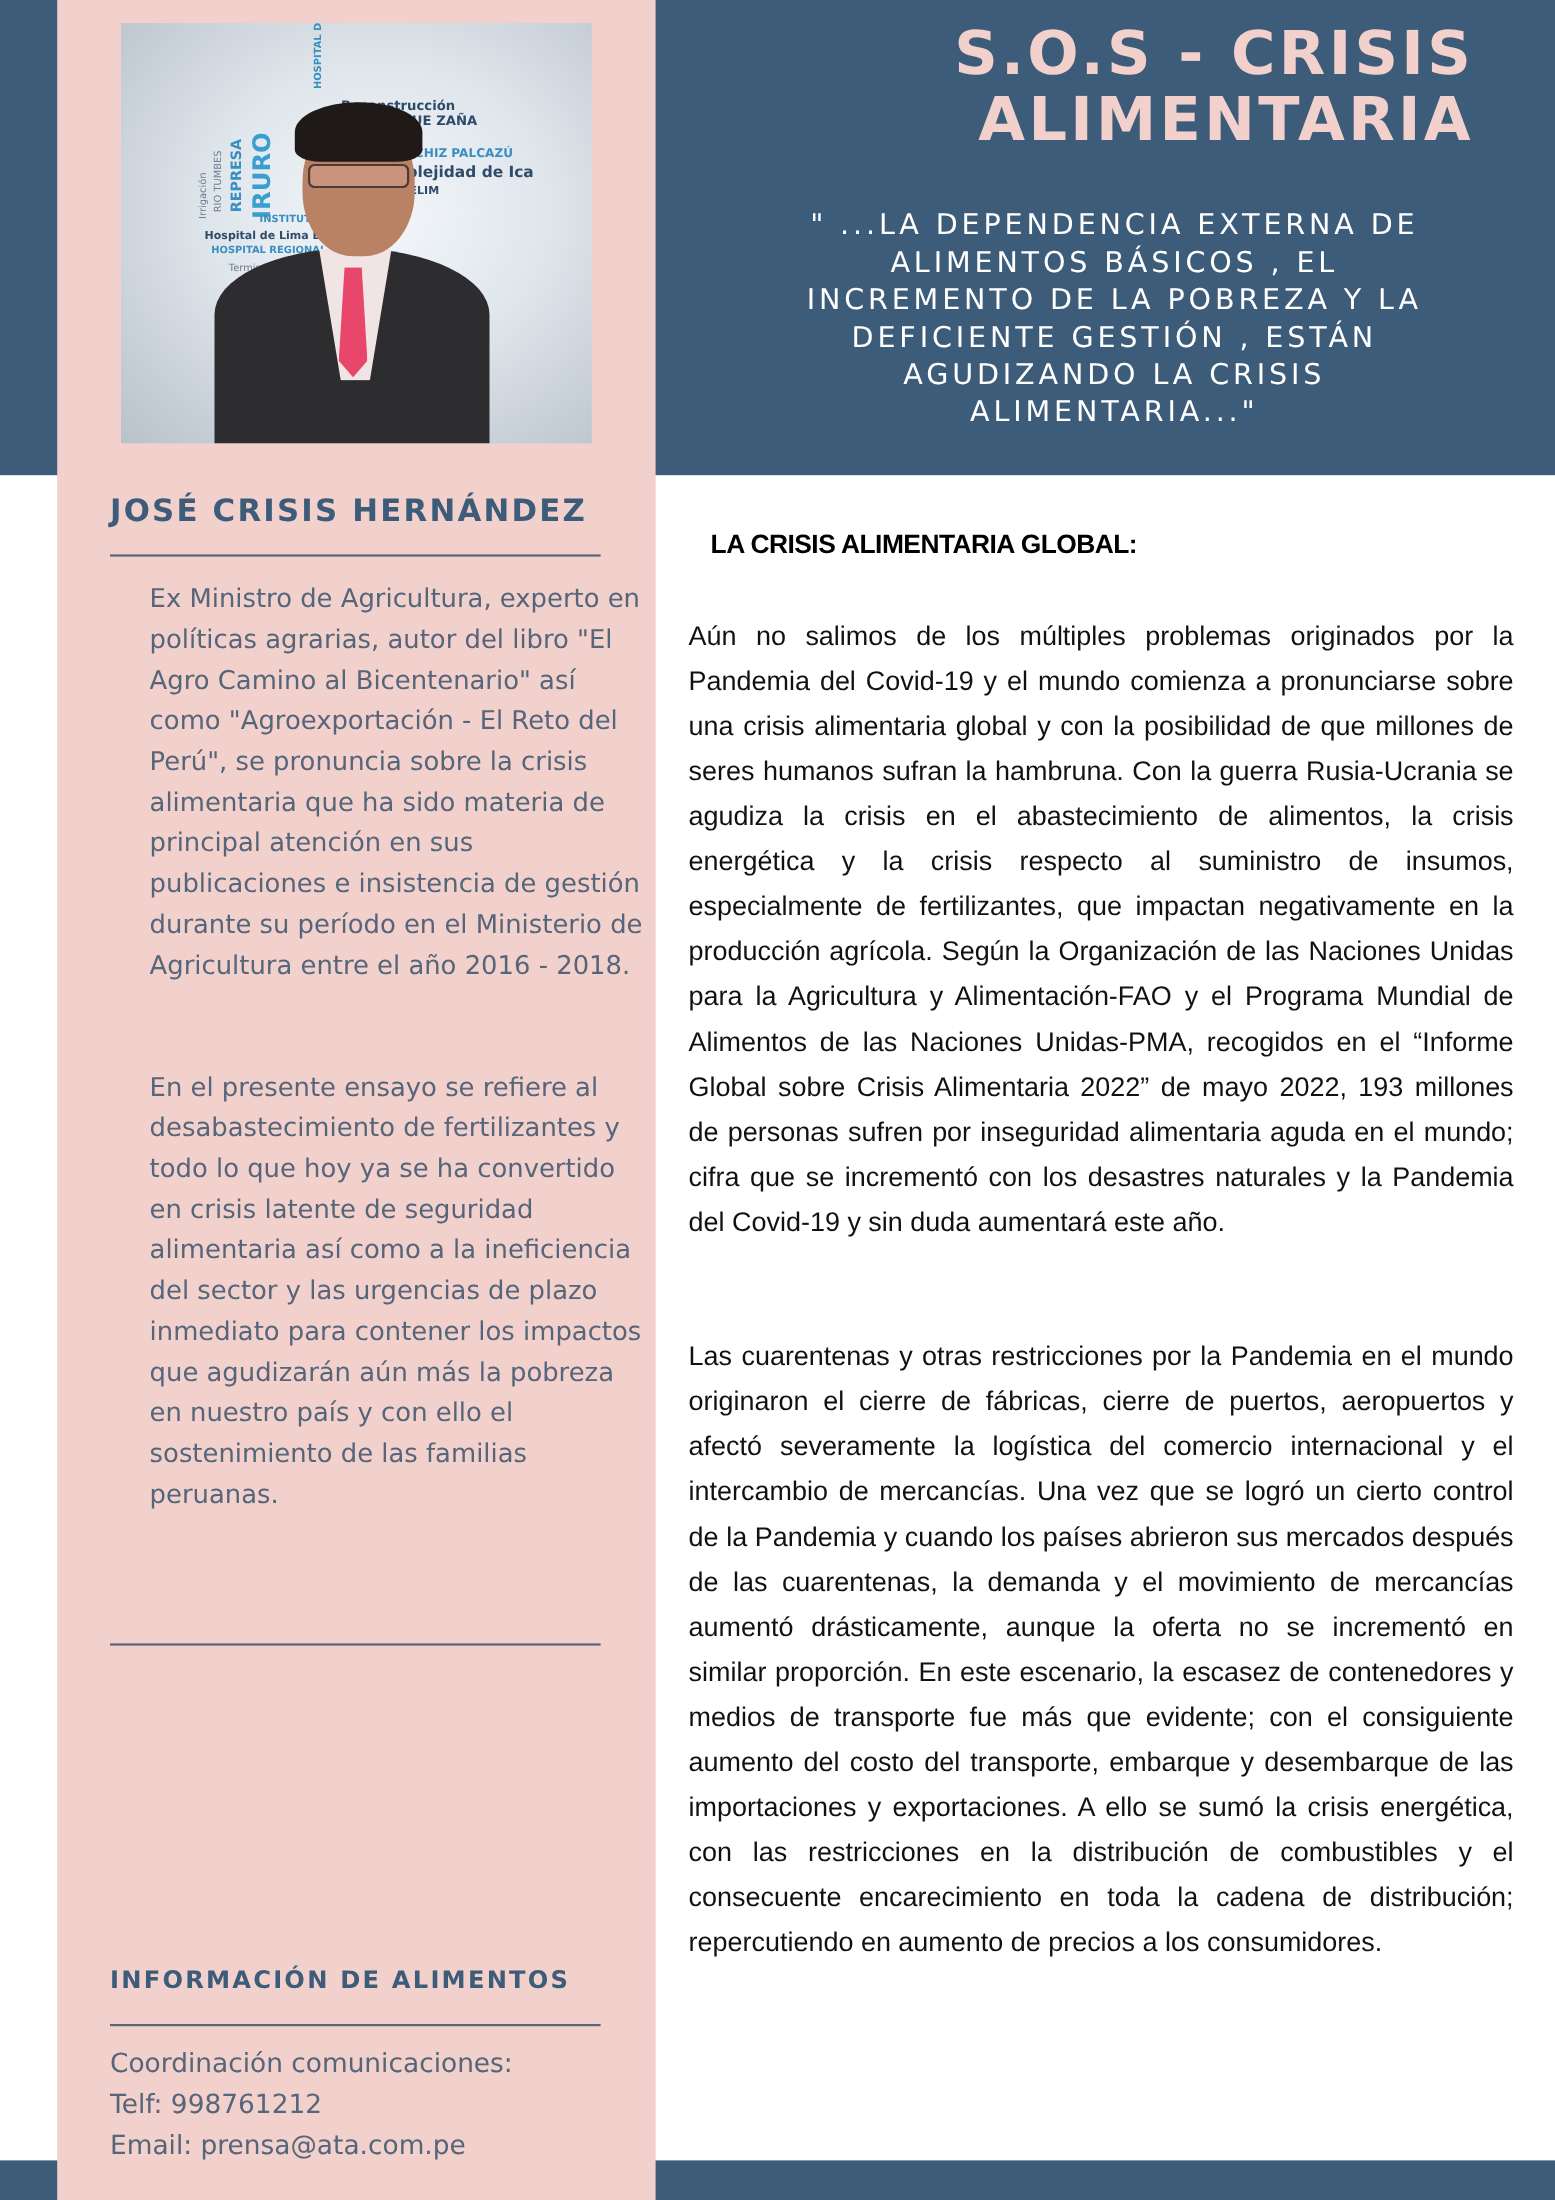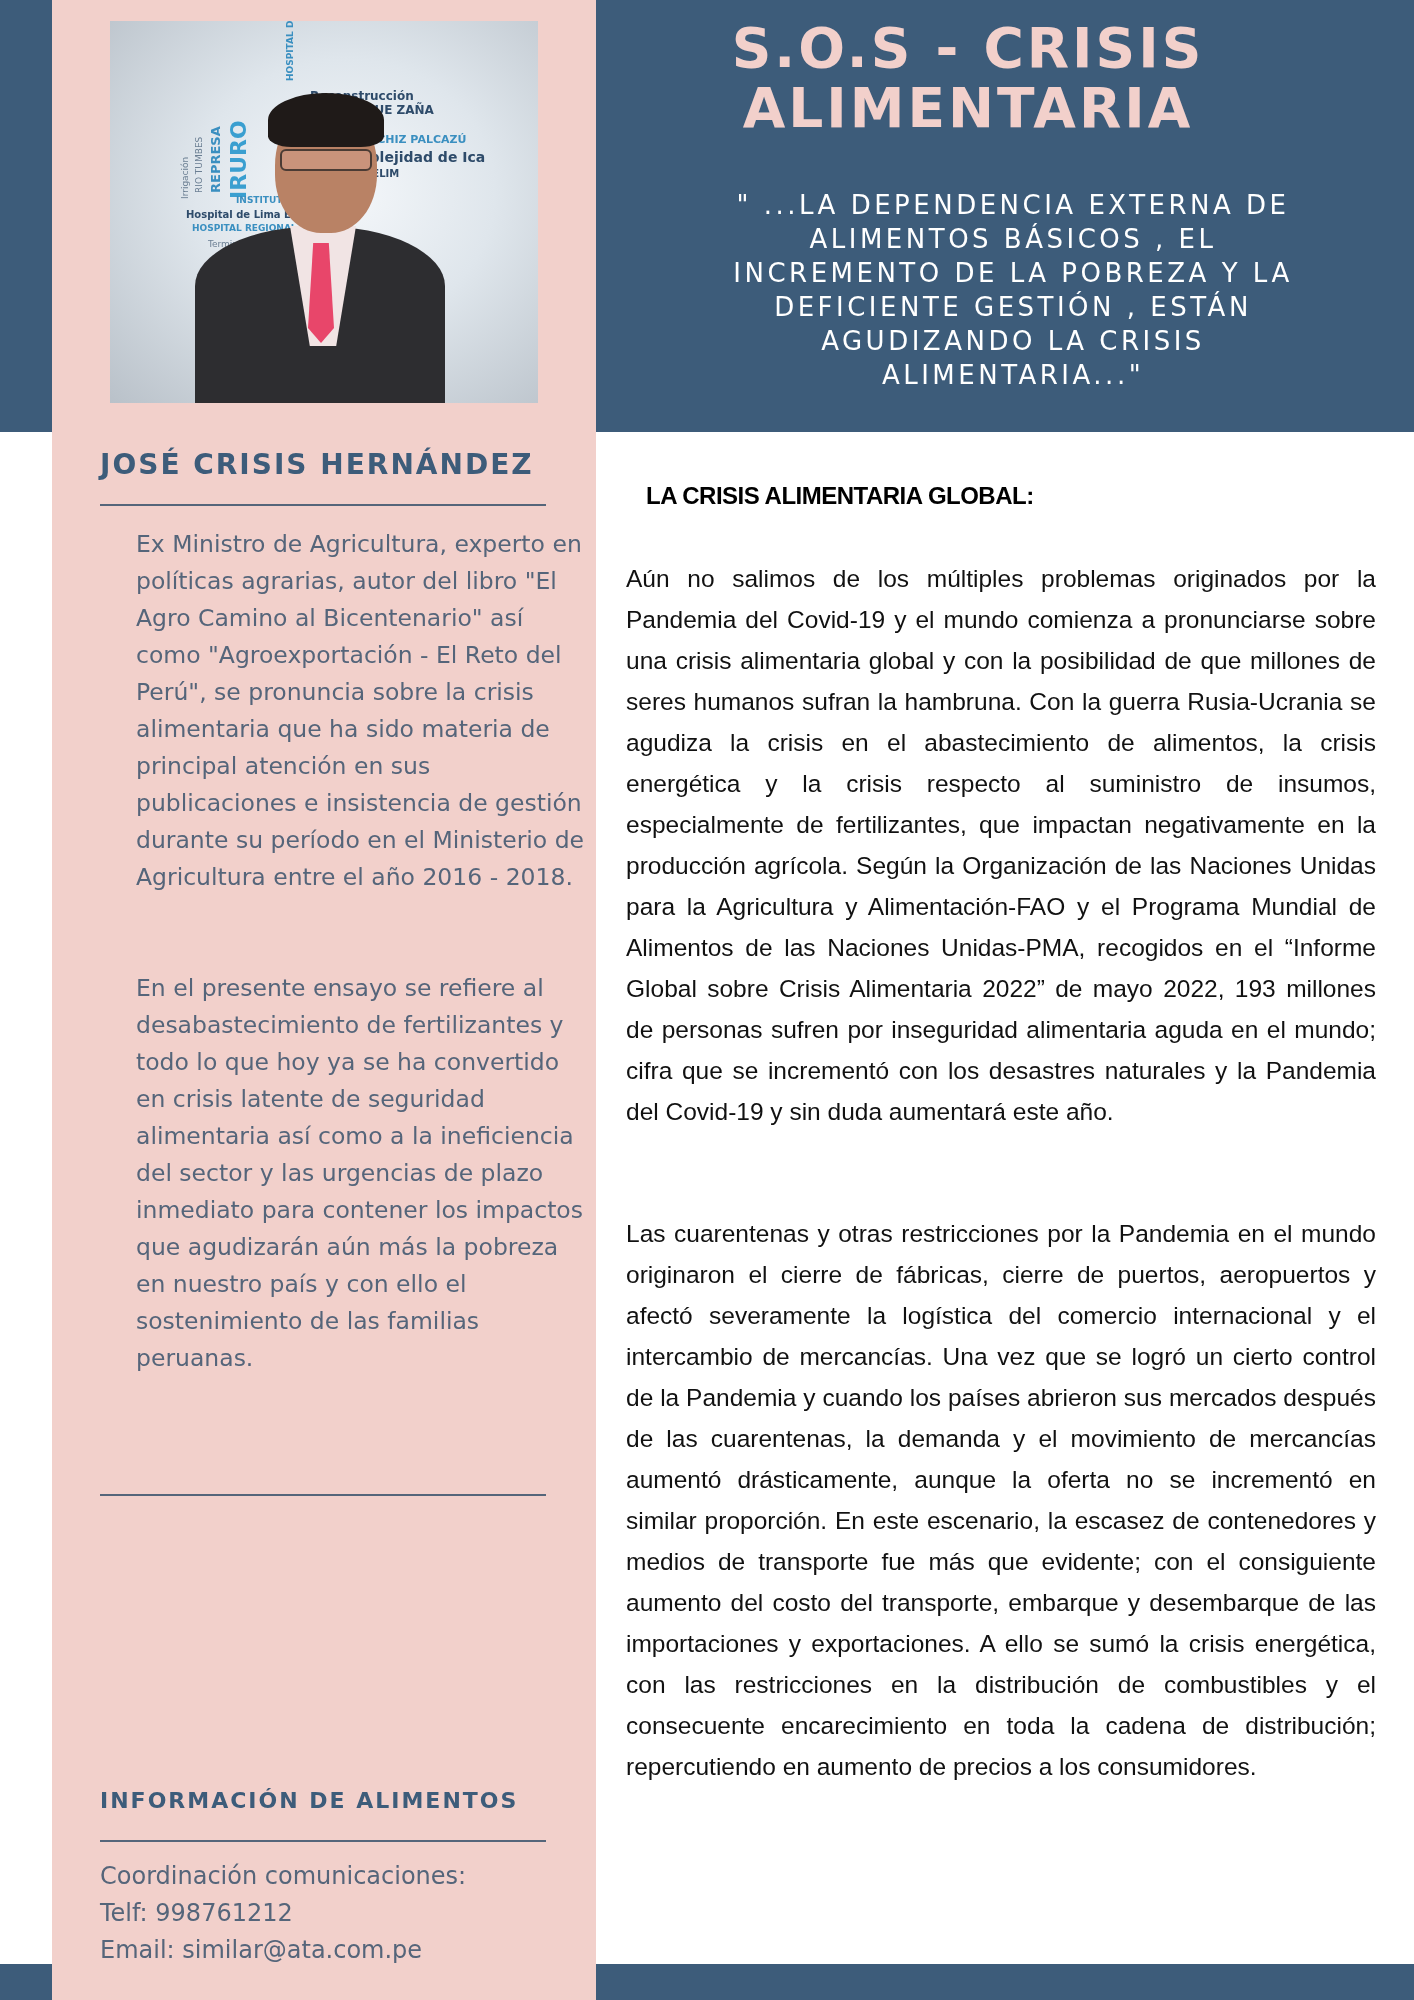--- a/index.html
+++ b/index.html
@@ -38,21 +38,21 @@
   .shirt {
     position: absolute; left: 180px; top: 205px; width: 66px; height: 120px;
     background: #f1e4e4; clip-path: polygon(0 0, 100% 0, 70% 100%, 30% 100%);
   }
   .tie {
     position: absolute; left: 198px; top: 222px; width: 26px; height: 100px;
     background: #e8466a; clip-path: polygon(20% 0, 80% 0, 100% 85%, 50% 100%, 0 85%);
   }
 
   .title {
-    position: absolute; left: 596px; top: 18px; width: 744px; text-align: center;
+    position: absolute; left: 596px; top: 18px; width: 744px; text-align: right;
     color: #f2d0cb; font-family: "DejaVu Sans", sans-serif; font-weight: bold;
     font-size: 55px; line-height: 60px; letter-spacing: 3px;
   }
   .quote {
     position: absolute; left: 700px; top: 188px; width: 626px; text-align: center;
     color: #ffffff; font-family: "DejaVu Sans", sans-serif; font-size: 26px;
     line-height: 34px; letter-spacing: 3.5px;
   }
 
   .author-name {
@@ -127,18 +127,18 @@
 <div class="rule" style="top:504px;"></div>
 <div class="bio" style="top:526px;">Ex Ministro de Agricultura, experto en políticas agrarias, autor del libro "El Agro Camino al Bicentenario" así como  "Agroexportación - El Reto del Perú",  se pronuncia sobre la crisis alimentaria que ha sido materia de principal atención en sus publicaciones e insistencia de gestión  durante su período en el Ministerio de Agricultura entre el año 2016 - 2018.</div>
 <div class="bio" style="top:970px;">En el presente ensayo se refiere al desabastecimiento de fertilizantes y todo lo que hoy ya se ha convertido en crisis latente de seguridad alimentaria así como a la ineficiencia del sector y las urgencias de plazo inmediato para contener los impactos que agudizarán aún más la pobreza en nuestro país y con ello el sostenimiento de las familias peruanas.</div>
 <div class="rule" style="top:1494px;"></div>
 
 <div class="contact-title">INFORMACIÓN DE ALIMENTOS</div>
 <div class="rule" style="top:1840px;"></div>
 <div class="contact">
   <div>Coordinación comunicaciones:</div>
   <div>Telf:  998761212</div>
-  <div>Email: similar@ata.com.pe</div>
+  <div>Email: prensa@ata.com.pe</div>
 </div>
 
 <div class="section-heading">LA CRISIS ALIMENTARIA GLOBAL:</div>
 <div class="body-para" style="top:558px;">Aún no salimos de los múltiples problemas originados por la Pandemia del Covid-19 y el mundo comienza a pronunciarse sobre una crisis alimentaria global y con la posibilidad de que millones de seres humanos sufran la hambruna. Con la guerra Rusia-Ucrania se agudiza la crisis en el abastecimiento de alimentos, la crisis energética y la crisis respecto al suministro de insumos, especialmente de fertilizantes, que impactan negativamente en la producción agrícola. Según la Organización de las Naciones Unidas para la Agricultura y Alimentación-FAO y el Programa Mundial de Alimentos de las Naciones Unidas-PMA, recogidos en el “Informe Global sobre Crisis Alimentaria 2022” de mayo 2022, 193 millones de personas sufren por inseguridad alimentaria aguda en el mundo; cifra que se incrementó con los desastres naturales y la Pandemia del Covid-19 y sin duda aumentará este año.</div>
 <div class="body-para" style="top:1213px;">Las cuarentenas y otras restricciones por la Pandemia en el mundo originaron el cierre de fábricas, cierre de puertos, aeropuertos y afectó severamente la logística del comercio internacional y el intercambio de mercancías. Una vez que se logró un cierto control de la Pandemia y cuando los países abrieron sus mercados después de las cuarentenas, la demanda y el movimiento de mercancías aumentó drásticamente, aunque la oferta no se incrementó en similar proporción. En este escenario, la escasez de contenedores y medios de transporte fue más que evidente; con el consiguiente aumento del costo del transporte, embarque y desembarque de las importaciones y exportaciones. A ello se sumó la crisis energética, con las restricciones en la distribución de combustibles y el consecuente encarecimiento en toda la cadena de distribución; repercutiendo en aumento de precios a los consumidores.</div>
 
 </body></html>

